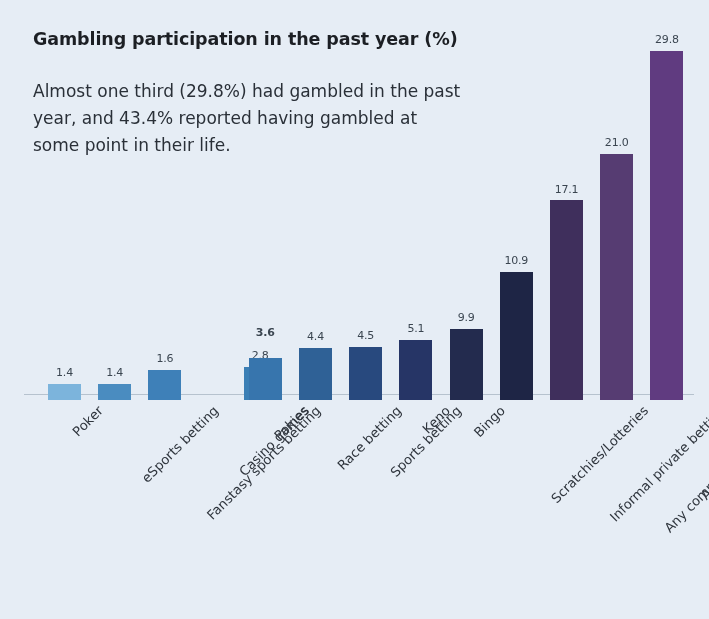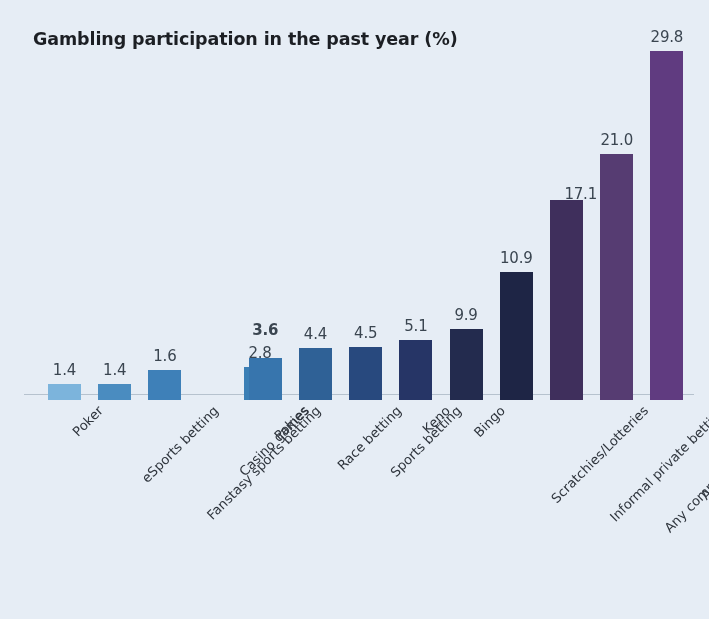--- a/index.html
+++ b/index.html
@@ -65,21 +65,21 @@
     position: absolute;
     bottom: 0;
     left: 0;
     width: 33px;
   }
   .bar-value {
     position: absolute;
     left: -14px;
     width: 61px;
     text-align: center;
-    font-size: 15px;
+    font-size: 11px;
     color: #3a4550;
     letter-spacing: -0.2px;
   }
   .xlabel {
     position: absolute;
     font-size: 13.2px;
     color: #2f353d;
     white-space: nowrap;
     transform: rotate(-45deg);
     transform-origin: right top;
@@ -94,20 +94,21 @@
     white-space: nowrap;
   }
 </style>
 </head>
 <body>
 
 <div class="figure">
 
   <div class="title">Gambling participation in the past year (%)</div>
 
+  <div class="subtitle">Almost one third (29.8%) had gambled in the past year, and 43.4% reported having gambled at some point in their life.</div>
 
   <div class="plot">
     <div class="axis-line"></div>
     <div id="bars">
         <div class="bar-wrap" style="left: 48px; height: 394px;">
           <div class="bar" style="height: 16.396px; background: rgb(124, 180, 220);"></div>
           <div class="bar-value" style="bottom: 21.396px;">1.4</div>
         </div>
         <div class="bar-wrap" style="left: 98.2px; height: 394px;">
           <div class="bar" style="height: 16.396px; background: rgb(74, 140, 192);"></div>
@@ -140,21 +141,21 @@
         <div class="bar-wrap" style="left: 449.6px; height: 394px;">
           <div class="bar" style="height: 71.4396px; background: rgb(35, 43, 78);"></div>
           <div class="bar-value" style="bottom: 76.4396px;">9.9</div>
         </div>
         <div class="bar-wrap" style="left: 499.8px; height: 394px;">
           <div class="bar" style="height: 127.654px; background: rgb(30, 37, 69);"></div>
           <div class="bar-value" style="bottom: 132.654px;">10.9</div>
         </div>
         <div class="bar-wrap" style="left: 550px; height: 394px;">
           <div class="bar" style="height: 200.265px; background: rgb(63, 47, 92);"></div>
-          <div class="bar-value" style="bottom: 197px; text-align: right;">17.1</div>
+          <div class="bar-value" style="bottom: 204px;">17.1</div>
         </div>
         <div class="bar-wrap" style="left: 600.2px; height: 394px;">
           <div class="bar" style="height: 245.94px; background: rgb(86, 60, 114);"></div>
           <div class="bar-value" style="bottom: 250.94px;">21.0</div>
         </div>
         <div class="bar-wrap" style="left: 650.4px; height: 394px;">
           <div class="bar" style="height: 349px; background: rgb(96, 59, 128);"></div>
           <div class="bar-value" style="bottom: 354px;">29.8</div>
         </div>
       </div>

